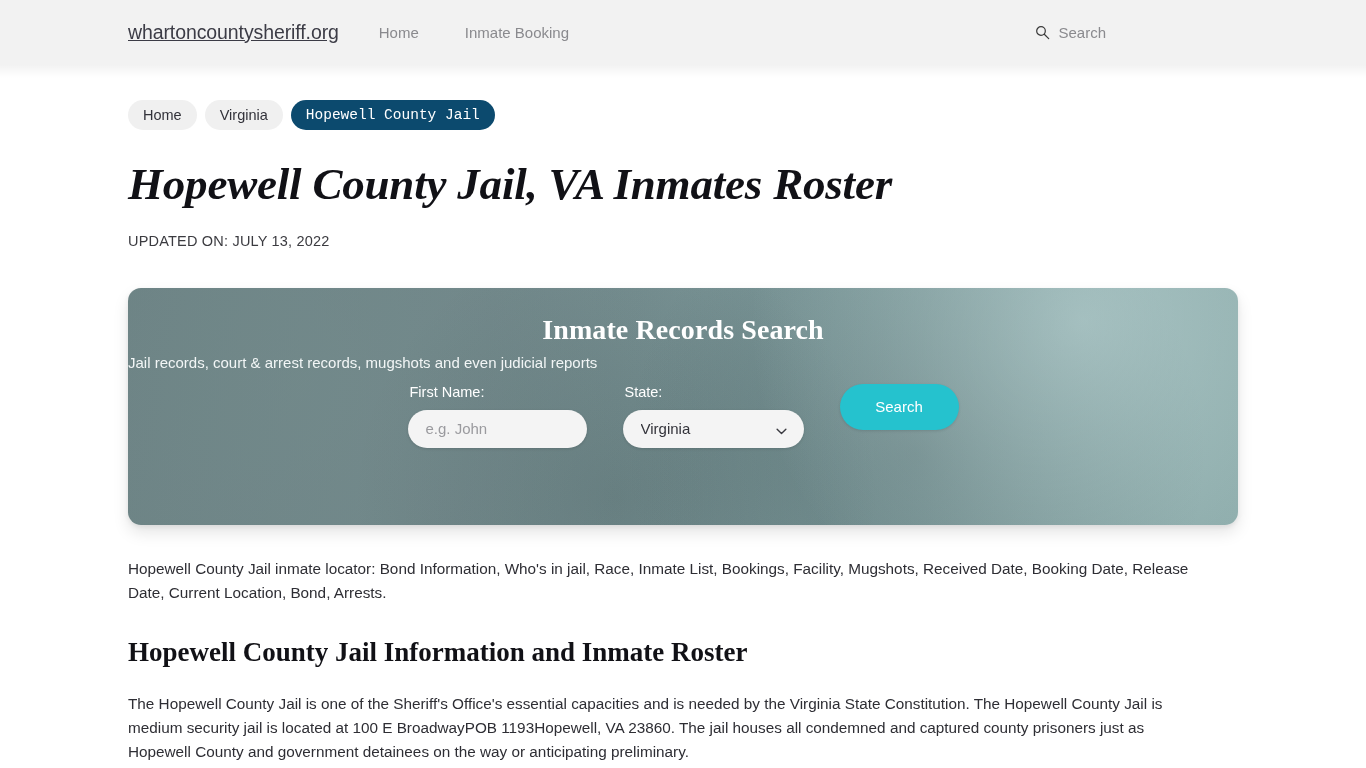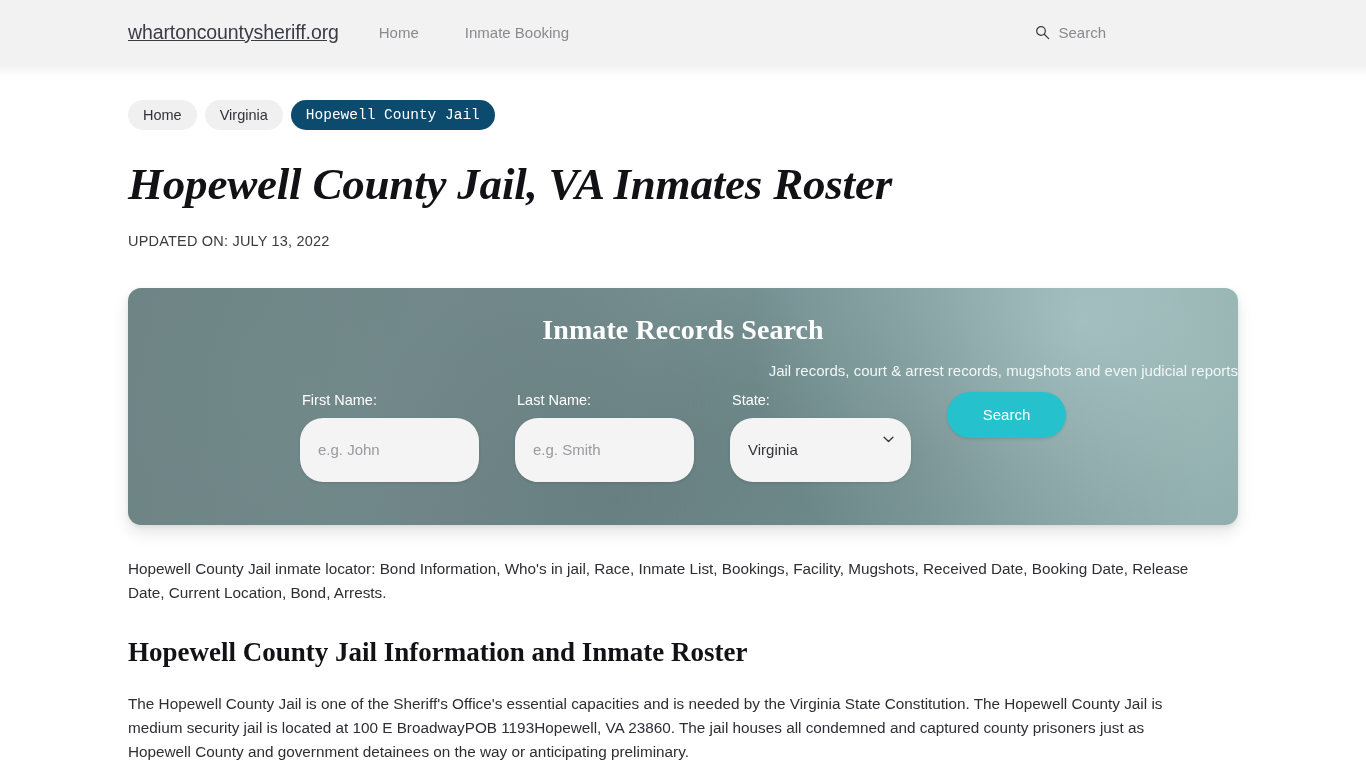--- a/index.html
+++ b/index.html
@@ -143,42 +143,42 @@
   .card-title {
     margin-top: 26px;
     text-align: center;
     font-family: "Liberation Serif", "DejaVu Serif", serif;
     font-size: 28px;
     font-weight: 700;
     color: #ffffff;
     letter-spacing: 0.1px;
   }
   .card-subtitle {
-    margin-top: 16px;
-    text-align: right;
+    margin-top: 8px;
+    text-align: left;
     font-size: 15px;
     color: #f2f6f6;
   }
 
   .form-row {
     margin-top: 13px;
     display: flex;
     justify-content: center;
     gap: 36px;
   }
   .field { display: flex; flex-direction: column; }
   .field-label {
     font-size: 14.5px;
     color: #ffffff;
     margin-bottom: 10px;
     padding-left: 2px;
   }
   .text-input, .select-input {
     width: 179px;
-    height: 64px;
+    height: 38px;
     border: none;
     border-radius: 23px;
     background: #f4f4f4;
     padding: 0 18px;
     font-family: "Liberation Sans", sans-serif;
     font-size: 15px;
     color: #33333a;
     outline: none;
     box-shadow: 0 1px 3px rgba(0,0,0,0.12);
   }
@@ -275,24 +275,20 @@
 
     <p class="card-subtitle">Jail records, court &amp; arrest records, mugshots and even judicial reports</p>
 
     <form class="form-row">
 
       <div class="field">
         <label class="field-label">First Name:</label>
         <input class="text-input" type="text" placeholder="e.g. John" style="">
       </div>
 
-      <div class="field">
-        <label class="field-label">Last Name:</label>
-        <input class="text-input" type="text" placeholder="e.g. Smith" style="">
-      </div>
 
       <div class="field">
         <label class="field-label">State:</label>
         <div class="select-wrap">
           <select class="select-input">
             <option>Virginia</option>
           </select>
           <svg class="select-chevron" viewBox="0 0 12 8" fill="none">
             <path d="M1 1.5 L6 6.3 L11 1.5" stroke="currentColor" stroke-width="1.6" stroke-linecap="round" stroke-linejoin="round"></path>
           </svg>

